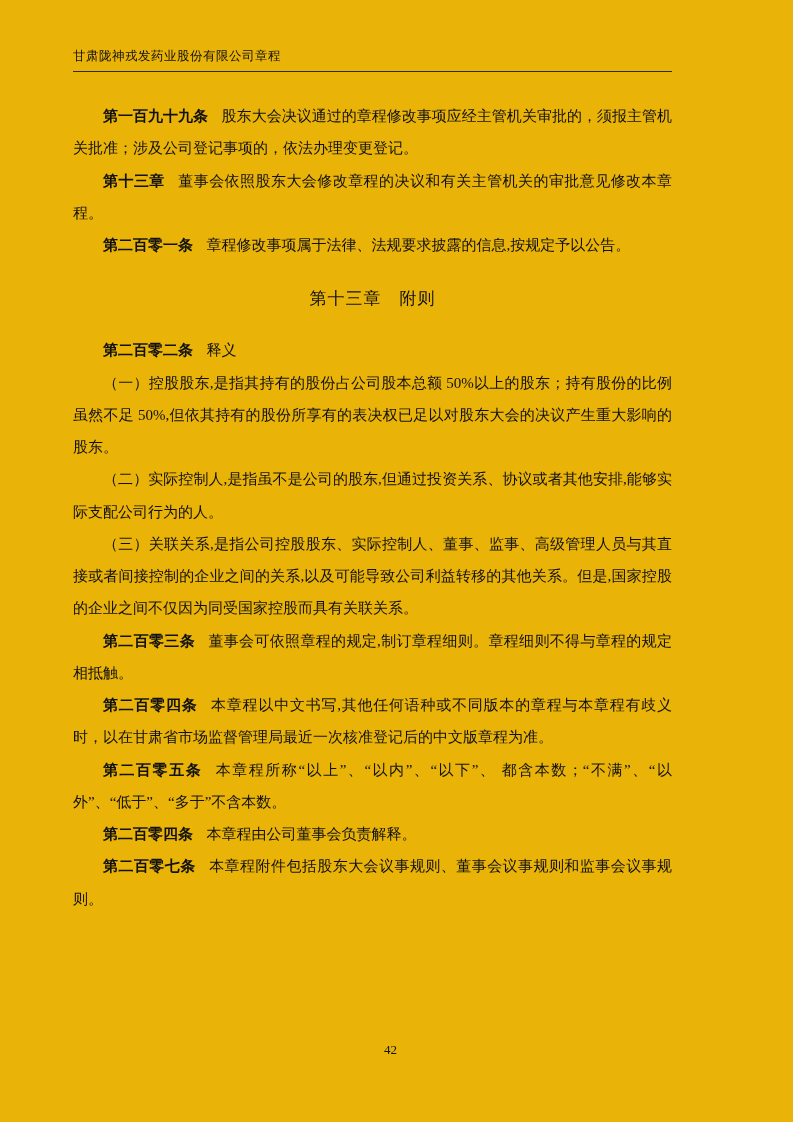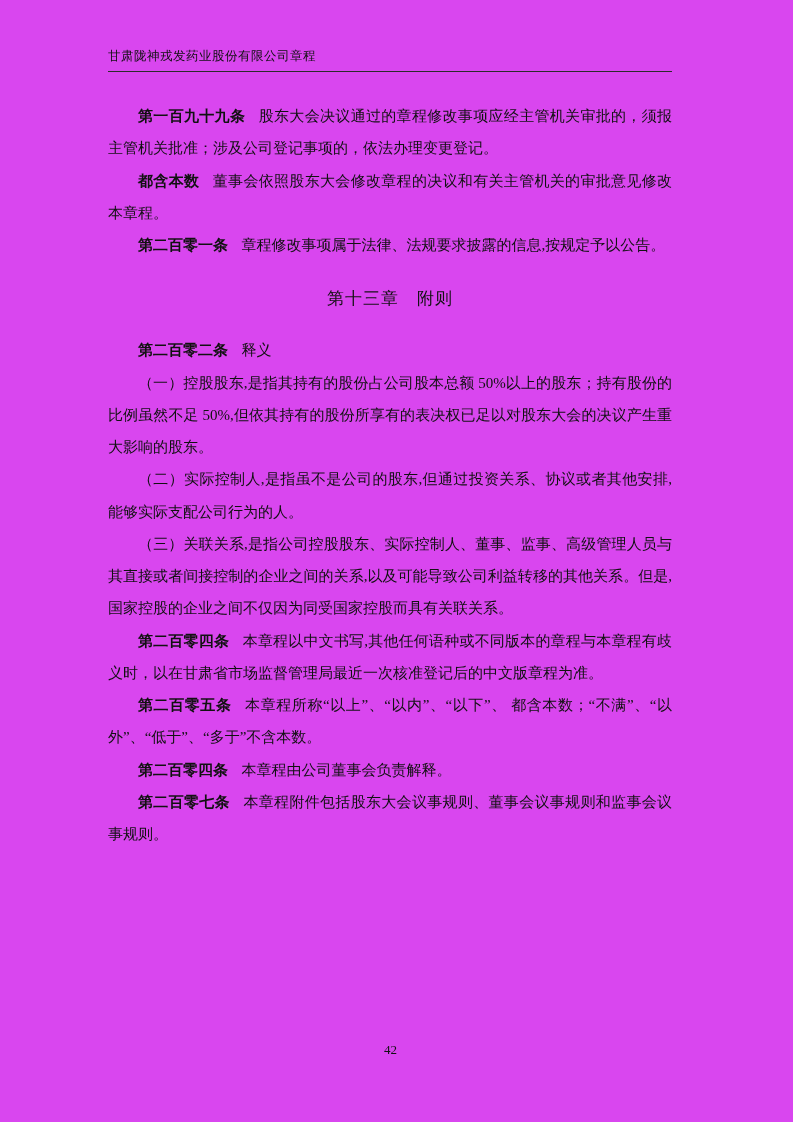--- a/index.html
+++ b/index.html
@@ -4,24 +4,24 @@
 <style>
   * { box-sizing: border-box; }
   html, body { margin: 0; padding: 0; }
   body { background: #ffffff; }
 
   .page {
     width: 793px;
     height: 1122px;
     margin: 0 auto;
     position: relative;
-    background: #d946ef;
+    background: #eab308;
     color: #111111;
     font-family: "Liberation Serif", "DejaVu Serif", serif;
-    padding: 46px 121px 0 108px;
+    padding: 46px 121px 0 73px;
     overflow: hidden;
   }
 
   .header {
     border-bottom: 1.5px solid #2b2b2b;
     padding-bottom: 6px;
   }
   .header-title {
     font-size: 12.5px;
     letter-spacing: 0.5px;
@@ -75,34 +75,35 @@
 <div class="page">
 
   <header class="header">
     <span class="header-title">甘肃陇神戎发药业股份有限公司章程</span>
   </header>
 
   <main class="content">
 
     <p class="para"><span class="article-label">第一百九十九条</span><span class="article-text">股东大会决议通过的章程修改事项应经主管机关审批的，须报主管机关批准；涉及公司登记事项的，依法办理变更登记。</span></p>
 
-    <p class="para"><span class="article-label">都含本数</span><span class="article-text">董事会依照股东大会修改章程的决议和有关主管机关的审批意见修改本章程。</span></p>
+    <p class="para"><span class="article-label">第十三章</span><span class="article-text">董事会依照股东大会修改章程的决议和有关主管机关的审批意见修改本章程。</span></p>
 
     <p class="para"><span class="article-label">第二百零一条</span><span class="article-text">章程修改事项属于法律、法规要求披露的信息,按规定予以公告。</span></p>
 
     <h2 class="chapter">第十三章　附则</h2>
 
     <p class="para"><span class="article-label">第二百零二条</span><span class="article-text">释义</span></p>
 
     <p class="para"><span class="article-label"></span><span class="article-text">（一）控股股东,是指其持有的股份占公司股本总额 50%以上的股东；持有股份的比例虽然不足 50%,但依其持有的股份所享有的表决权已足以对股东大会的决议产生重大影响的股东。</span></p>
 
     <p class="para"><span class="article-label"></span><span class="article-text">（二）实际控制人,是指虽不是公司的股东,但通过投资关系、协议或者其他安排,能够实际支配公司行为的人。</span></p>
 
     <p class="para"><span class="article-label"></span><span class="article-text">（三）关联关系,是指公司控股股东、实际控制人、董事、监事、高级管理人员与其直接或者间接控制的企业之间的关系,以及可能导致公司利益转移的其他关系。但是,国家控股的企业之间不仅因为同受国家控股而具有关联关系。</span></p>
 
+    <p class="para"><span class="article-label">第二百零三条</span><span class="article-text">董事会可依照章程的规定,制订章程细则。章程细则不得与章程的规定相抵触。</span></p>
 
     <p class="para"><span class="article-label">第二百零四条</span><span class="article-text">本章程以中文书写,其他任何语种或不同版本的章程与本章程有歧义时，以在甘肃省市场监督管理局最近一次核准登记后的中文版章程为准。</span></p>
 
     <p class="para"><span class="article-label">第二百零五条</span><span class="article-text">本章程所称“以上”、“以内”、“以下”、 都含本数；“不满”、“以外”、“低于”、“多于”不含本数。</span></p>
 
     <p class="para"><span class="article-label">第二百零四条</span><span class="article-text">本章程由公司董事会负责解释。</span></p>
 
     <p class="para"><span class="article-label">第二百零七条</span><span class="article-text">本章程附件包括股东大会议事规则、董事会议事规则和监事会议事规则。</span></p>
 
   </main>

